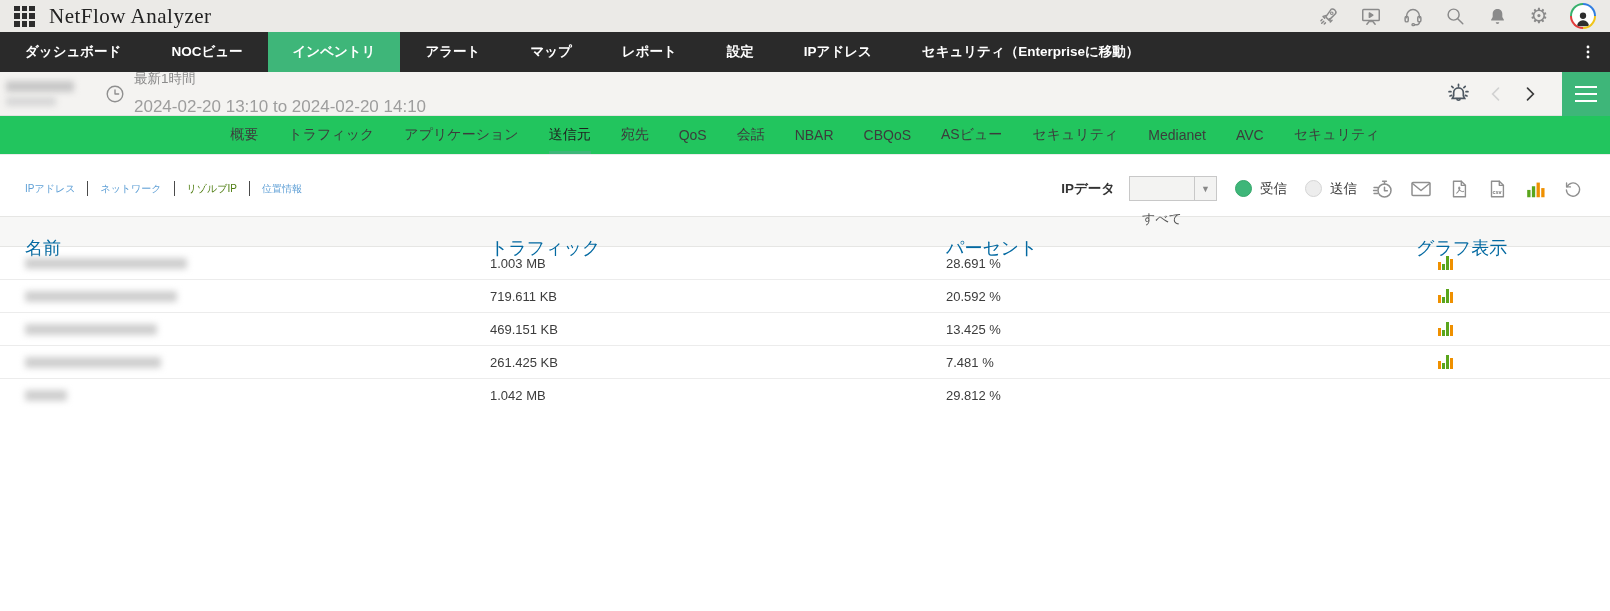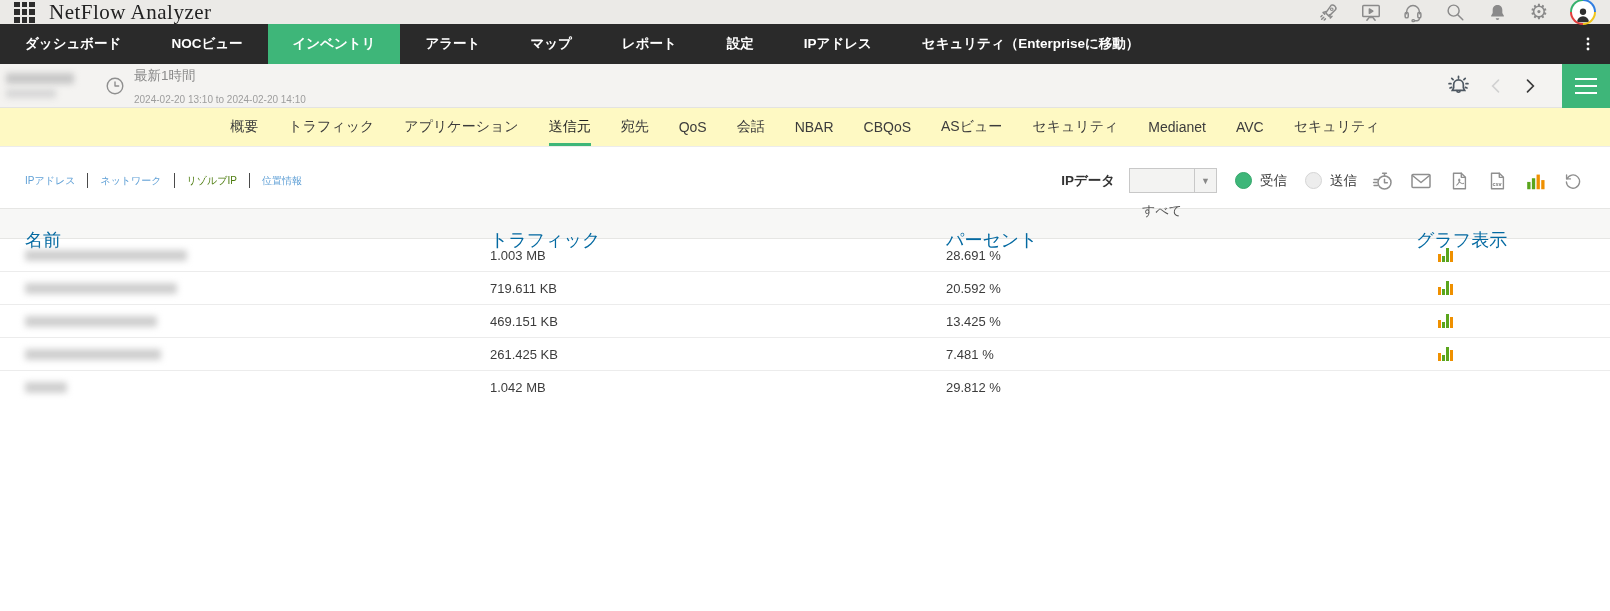--- a/index.html
+++ b/index.html
@@ -1,20 +1,20 @@
 <!DOCTYPE html>
 <html><head>
 <meta charset="utf-8">
 <style>
   * { margin:0; padding:0; box-sizing:border-box; }
   html,body { width:1610px; height:611px; background:#fff; overflow:hidden;
               font-family:"Liberation Sans", sans-serif; }
 
   
-  .topbar { height:24px; background:#ebeae7; display:flex; align-items:center; padding:0 14px; }
+  .topbar { height:32px; background:#ebeae7; display:flex; align-items:center; padding:0 14px; }
   .appgrid { width:21px; height:21px; display:grid; grid-template-columns:repeat(3,1fr); gap:2px; margin-right:14px; cursor:pointer;}
   .appgrid span { background:#2d2d2d; }
   .brand { font-family:"Liberation Serif", serif; font-size:21px; color:#222; letter-spacing:.5px; }
   .topbar-icons { margin-left:auto; display:flex; align-items:center; gap:20px; }
   .tico { width:22px; height:22px; display:flex; align-items:center; justify-content:center; cursor:pointer; }
   .gear-glyph { font-family:"DejaVu Sans", sans-serif; font-size:21px; color:#8a8a8a; line-height:22px; }
   .avatar { width:26px; height:26px; border-radius:50%; padding:2px; cursor:pointer;
             background:conic-gradient(#2f7de1 0 90deg,#f0c419 90deg 180deg,#e23d3d 180deg 270deg,#35b06b 270deg 360deg); }
   .avatar-inner { width:22px; height:22px; border-radius:50%; background:#fff; overflow:hidden;
                   display:flex; align-items:flex-end; justify-content:center; }
@@ -24,31 +24,31 @@
   .nav-item { display:flex; align-items:center; padding:0 25px; color:#fff; font-size:13.5px; font-weight:600; cursor:pointer; white-space:nowrap; }
   .nav-item.active { background:#3eb679; }
   .nav-kebab { margin-left:auto; display:flex; align-items:center; padding:0 12px; cursor:pointer; }
 
   
   .subheader { height:44px; background:#f4f3f1; display:flex; align-items:center; border-bottom:1px solid #e3e3e1; position:relative; }
   .devname { width:92px; margin-left:6px; display:flex; flex-direction:column; gap:5px; }
   .blurbar { background:#c7c7c7; border-radius:2px; filter:blur(3px); }
   .period { display:flex; align-items:center; gap:8px; margin-left:6px; }
   .period-text .p1 { font-size:13.5px; color:#8b8b8b; }
-  .period-text .p2 { font-size:10px; color:#9d9d9d; margin-top:9px; }
+  .period-text .p2 { font-size:17px; color:#9d9d9d; margin-top:9px; }
   .sub-right { margin-left:auto; display:flex; align-items:center; gap:14px; height:100%; }
   .chev { width:20px; height:20px; cursor:pointer; }
   .chev.disabled { color:#d2d2d2; cursor:default; }
   .chev.enabled { color:#3a3a3a; }
   .menu-btn { width:48px; height:44px; background:#3eb679; display:flex; align-items:center; justify-content:center; cursor:pointer; margin-left:8px; }
   .menu-btn .lines { display:flex; flex-direction:column; gap:5px; }
   .menu-btn .lines span { width:22px; height:2px; background:#fff; }
 
   
-  .tabbar { height:39px; background:#fef9c3; border-bottom:1px solid #ececec; display:flex; justify-content:center; align-items:stretch; gap:30px; }
+  .tabbar { height:39px; background:#22c55e; border-bottom:1px solid #ececec; display:flex; justify-content:center; align-items:stretch; gap:30px; }
   .tab { display:flex; align-items:center; font-size:14px; color:#3c3c3c; cursor:pointer; white-space:nowrap; }
   .tab.active { color:#1f1f1f; box-shadow:inset 0 -3px 0 #3eb679; }
 
   
   .filter-row { display:flex; align-items:center; padding:21px 25px 15px 25px; }
   .flink { font-size:10px; color:#60a0d6; cursor:pointer; padding:0 12px; }
   .flink:first-child { padding-left:0; }
   .flink.current { color:#4d7c0f; cursor:default; }
   .vsep { width:1px; height:15px; background:#4a4a4a; }
   .toolbar { margin-left:auto; display:flex; align-items:center; gap:14px; }

